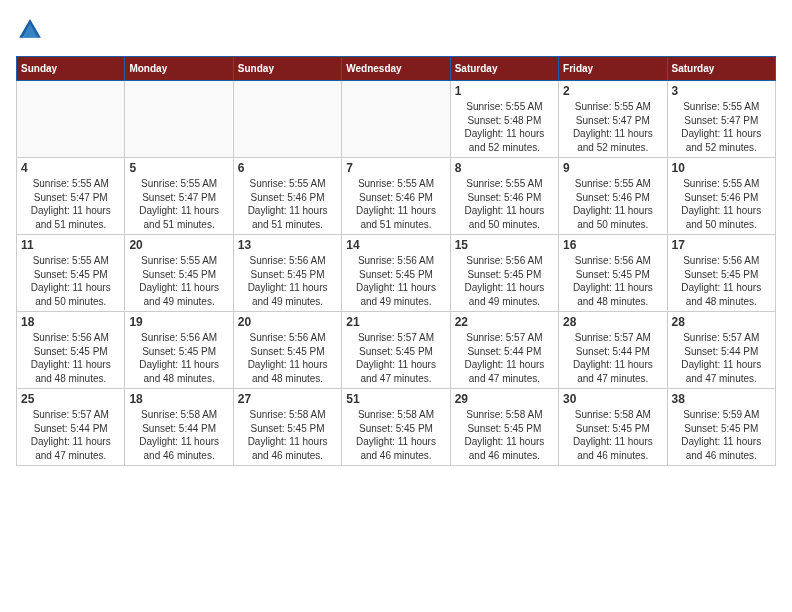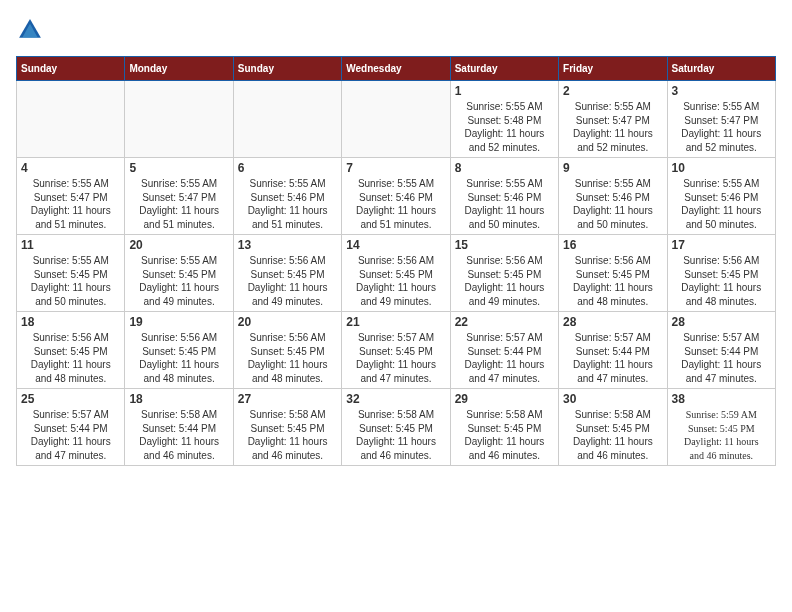--- a/index.html
+++ b/index.html
@@ -318,21 +318,21 @@
 and 46 minutes.</div>
         </td>
         <td>
           <div class="day-number">27</div>
           <div class="day-info" style="white-space: pre-line;">Sunrise: 5:58 AM
 Sunset: 5:45 PM
 Daylight: 11 hours
 and 46 minutes.</div>
         </td>
         <td>
-          <div class="day-number">32</div>
+          <div class="day-number">51</div>
           <div class="day-info" style="white-space: pre-line;">Sunrise: 5:58 AM
 Sunset: 5:45 PM
 Daylight: 11 hours
 and 46 minutes.</div>
         </td>
         <td>
           <div class="day-number">29</div>
           <div class="day-info" style="white-space: pre-line;">Sunrise: 5:58 AM
 Sunset: 5:45 PM
 Daylight: 11 hours
@@ -340,20 +340,20 @@
         </td>
         <td>
           <div class="day-number">30</div>
           <div class="day-info" style="white-space: pre-line;">Sunrise: 5:58 AM
 Sunset: 5:45 PM
 Daylight: 11 hours
 and 46 minutes.</div>
         </td>
         <td>
           <div class="day-number">38</div>
-          <div class="day-info" style="white-space: pre-line; font-family: Liberation Serif, serif;">Sunrise: 5:59 AM
+          <div class="day-info" style="white-space: pre-line;">Sunrise: 5:59 AM
 Sunset: 5:45 PM
 Daylight: 11 hours
 and 46 minutes.</div>
         </td>
       </tr>
     </tbody>
 </table>
 
 </body></html>

